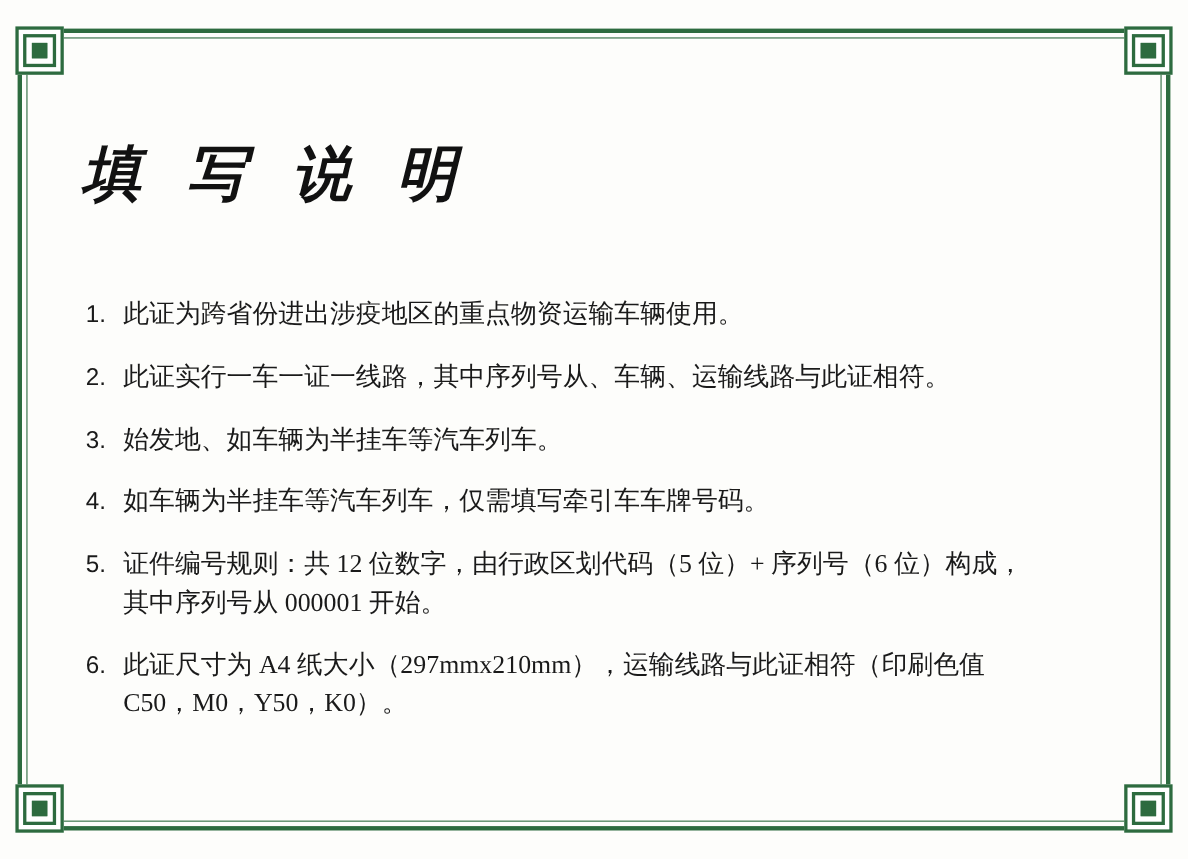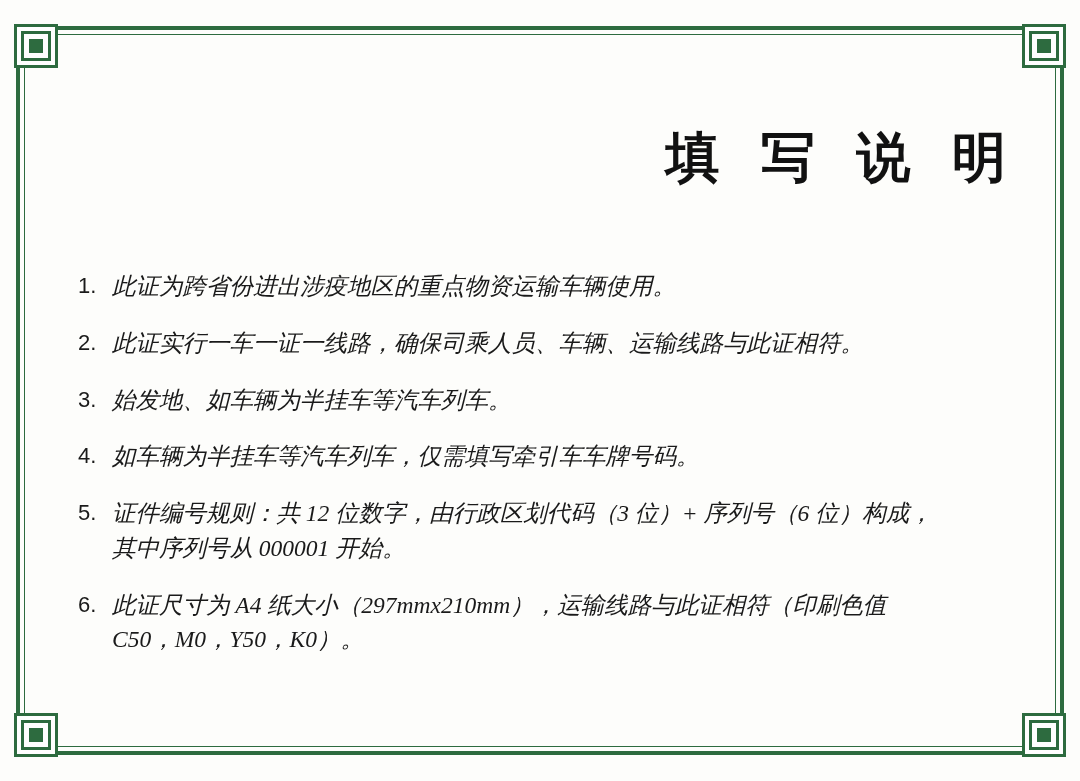--- a/index.html
+++ b/index.html
@@ -68,29 +68,30 @@
   
   .content {
     position: absolute;
     left: 60px;
     top: 60px;
     right: 60px;
     bottom: 60px;
   }
 
   .doc-title {
-    text-align: right;
+    text-align: left;
     font-family: "Liberation Serif", "DejaVu Serif", serif;
     font-size: 54px;
     font-weight: bold;
     letter-spacing: 14px;
     color: #111111;
     margin-top: 62px;
     margin-bottom: 0;
     text-indent: 14px;
+    font-style: italic;
   }
 
   .items {
     margin-top: 74px;
     padding: 0 14px 0 18px;
   }
 
   .item {
     display: flex;
     align-items: flex-start;
@@ -105,21 +106,20 @@
     width: 34px;
     text-align: left;
     font-family: "Liberation Sans", sans-serif;
     font-size: 22px;
     line-height: 1.55;
     color: #1a1a1a;
   }
   .item-text {
     flex: 1 1 auto;
     white-space: pre-line;
-    font-style: italic;
   }
 </style>
 </head>
 <body>
 
 <div class="page">
 
   <div class="frame-outer"></div>
   <div class="frame-inner"></div>
 
@@ -150,36 +150,36 @@
 
     <div class="items">
 
       <div class="item">
         <span class="item-num">1.</span>
         <span class="item-text">此证为跨省份进出涉疫地区的重点物资运输车辆使用。</span>
       </div>
 
       <div class="item">
         <span class="item-num">2.</span>
-        <span class="item-text">此证实行一车一证一线路，确保司乘人员、车辆、运输线路与此证相符。</span>
+        <span class="item-text">此证实行一车一证一线路，其中序列号从、车辆、运输线路与此证相符。</span>
       </div>
 
       <div class="item">
         <span class="item-num">3.</span>
         <span class="item-text">始发地、如车辆为半挂车等汽车列车。</span>
       </div>
 
       <div class="item">
         <span class="item-num">4.</span>
         <span class="item-text">如车辆为半挂车等汽车列车，仅需填写牵引车车牌号码。</span>
       </div>
 
       <div class="item">
         <span class="item-num">5.</span>
-        <span class="item-text">证件编号规则：共 12 位数字，由行政区划代码（3 位）+ 序列号（6 位）构成，
+        <span class="item-text">证件编号规则：共 12 位数字，由行政区划代码（5 位）+ 序列号（6 位）构成，
 其中序列号从 000001 开始。</span>
       </div>
 
       <div class="item">
         <span class="item-num">6.</span>
         <span class="item-text">此证尺寸为 A4 纸大小（297mmx210mm），运输线路与此证相符（印刷色值
 C50，M0，Y50，K0）。</span>
       </div>
 
     </div>

